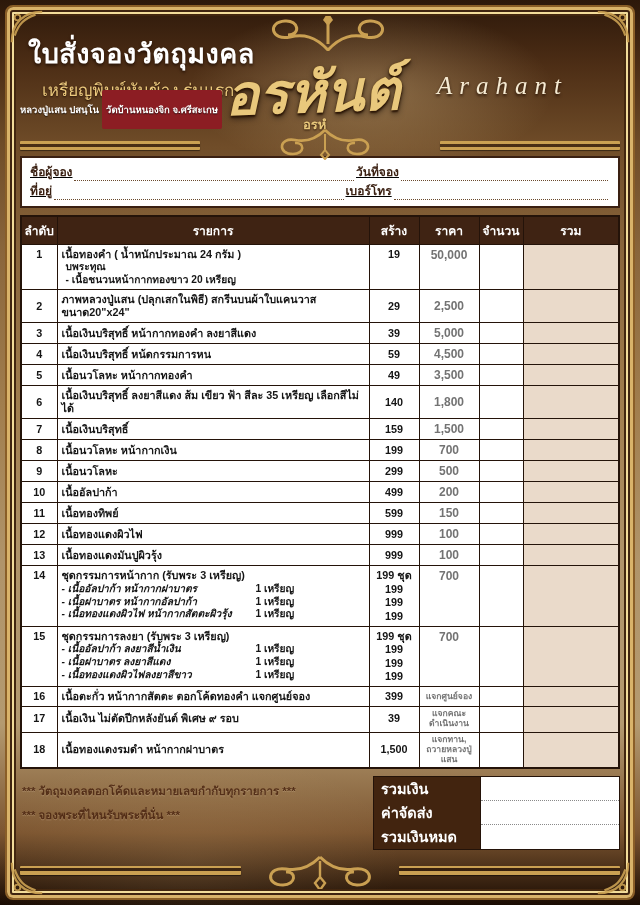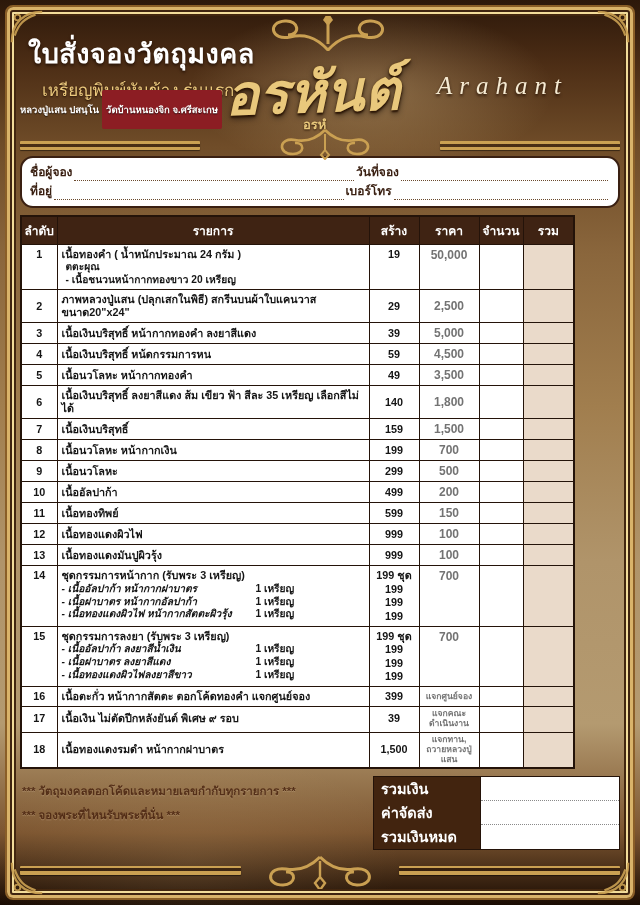--- a/index.html
+++ b/index.html
@@ -50,28 +50,28 @@
          letter-spacing:7px;text-shadow:0 2px 3px rgba(30,12,2,.8);}
   .crown{position:absolute;left:18px;top:-4px;width:170px;height:44px;}
   .underlogo{position:absolute;left:30px;top:112px;width:140px;height:34px;}
 
   .divider{display:flex;align-items:center;height:14px;margin:-6px 0 4px 0;position:relative;z-index:1;}
   .dline{flex:1;height:9px;background:linear-gradient(180deg,#caa052 0 2.5px,rgba(40,20,5,.55) 2.5px 5.5px,#caa052 5.5px 8px);border-radius:1px;box-shadow:0 1px 1px rgba(0,0,0,.5);}
   .dline.l{margin-right:120px;}
   .dline.r{margin-left:120px;}
 
   
-  .formbox{background:#fff;border:2px solid #3a2012;border-radius:13px;
-           padding:4px 8px 6px 8px;margin-bottom:7px;}
+  .formbox{background:#fff;border:2px solid #3a2012;border-radius:0;
+           padding:4px 8px 6px 8px;margin-bottom:7px;text-decoration:underline;}
   .frow{display:flex;align-items:flex-end;height:19px;font-size:12px;font-weight:bold;color:#3a2012;}
   .dots{border-bottom:1.6px dotted #6b4a2e;height:13px;margin:0 2px;}
   .grow-a{flex:1.35;}  .grow-b{flex:1;}
 
   
-  table.order{border-collapse:collapse;width:555px;table-layout:fixed;
+  table.order{border-collapse:collapse;width:600px;table-layout:fixed;
         border:2px solid #241309;background:#fff;}
   .order th{background:#3f2313;color:#fff;font-size:12px;font-weight:bold;
         border:1px solid #241309;padding:4px 2px;}
   .order td{border:1px solid #241309;padding:2.5px 4px;font-size:10.8px;font-weight:bold;
         color:#151515;line-height:1.25;vertical-align:middle;}
   .order .c{text-align:center;}
   .order td.price{color:#737373;font-size:12px;white-space:pre-line;}
   .order td.price.small{font-size:8.6px;line-height:1.15;}
   .order td.total{background:#eadaca;}
   .order tr.tall td{vertical-align:top;padding-top:3px;}
@@ -181,21 +181,21 @@
           <th>ราคา</th>
           <th>จำนวน</th>
           <th>รวม</th>
         </tr>
       </thead>
       <tbody>
           <tr class="tall">
             <td class="c">1</td>
             <td class="item">
               <div class="main">เนื้อทองคำ ( น้ำหนักประมาณ 24 กรัม )</div>
-              <div class="subline">ตตะผุณ</div>
+              <div class="subline">บพระทุณ</div>
               <div class="subline">- เนื้อชนวนหน้ากากทองขาว 20 เหรียญ</div>
             </td>
             <td class="c made">
               <div>19</div>
             </td>
             <td class="c price">50,000</td>
             <td class="c qty"></td>
             <td class="total"></td>
           </tr>
           <tr>

